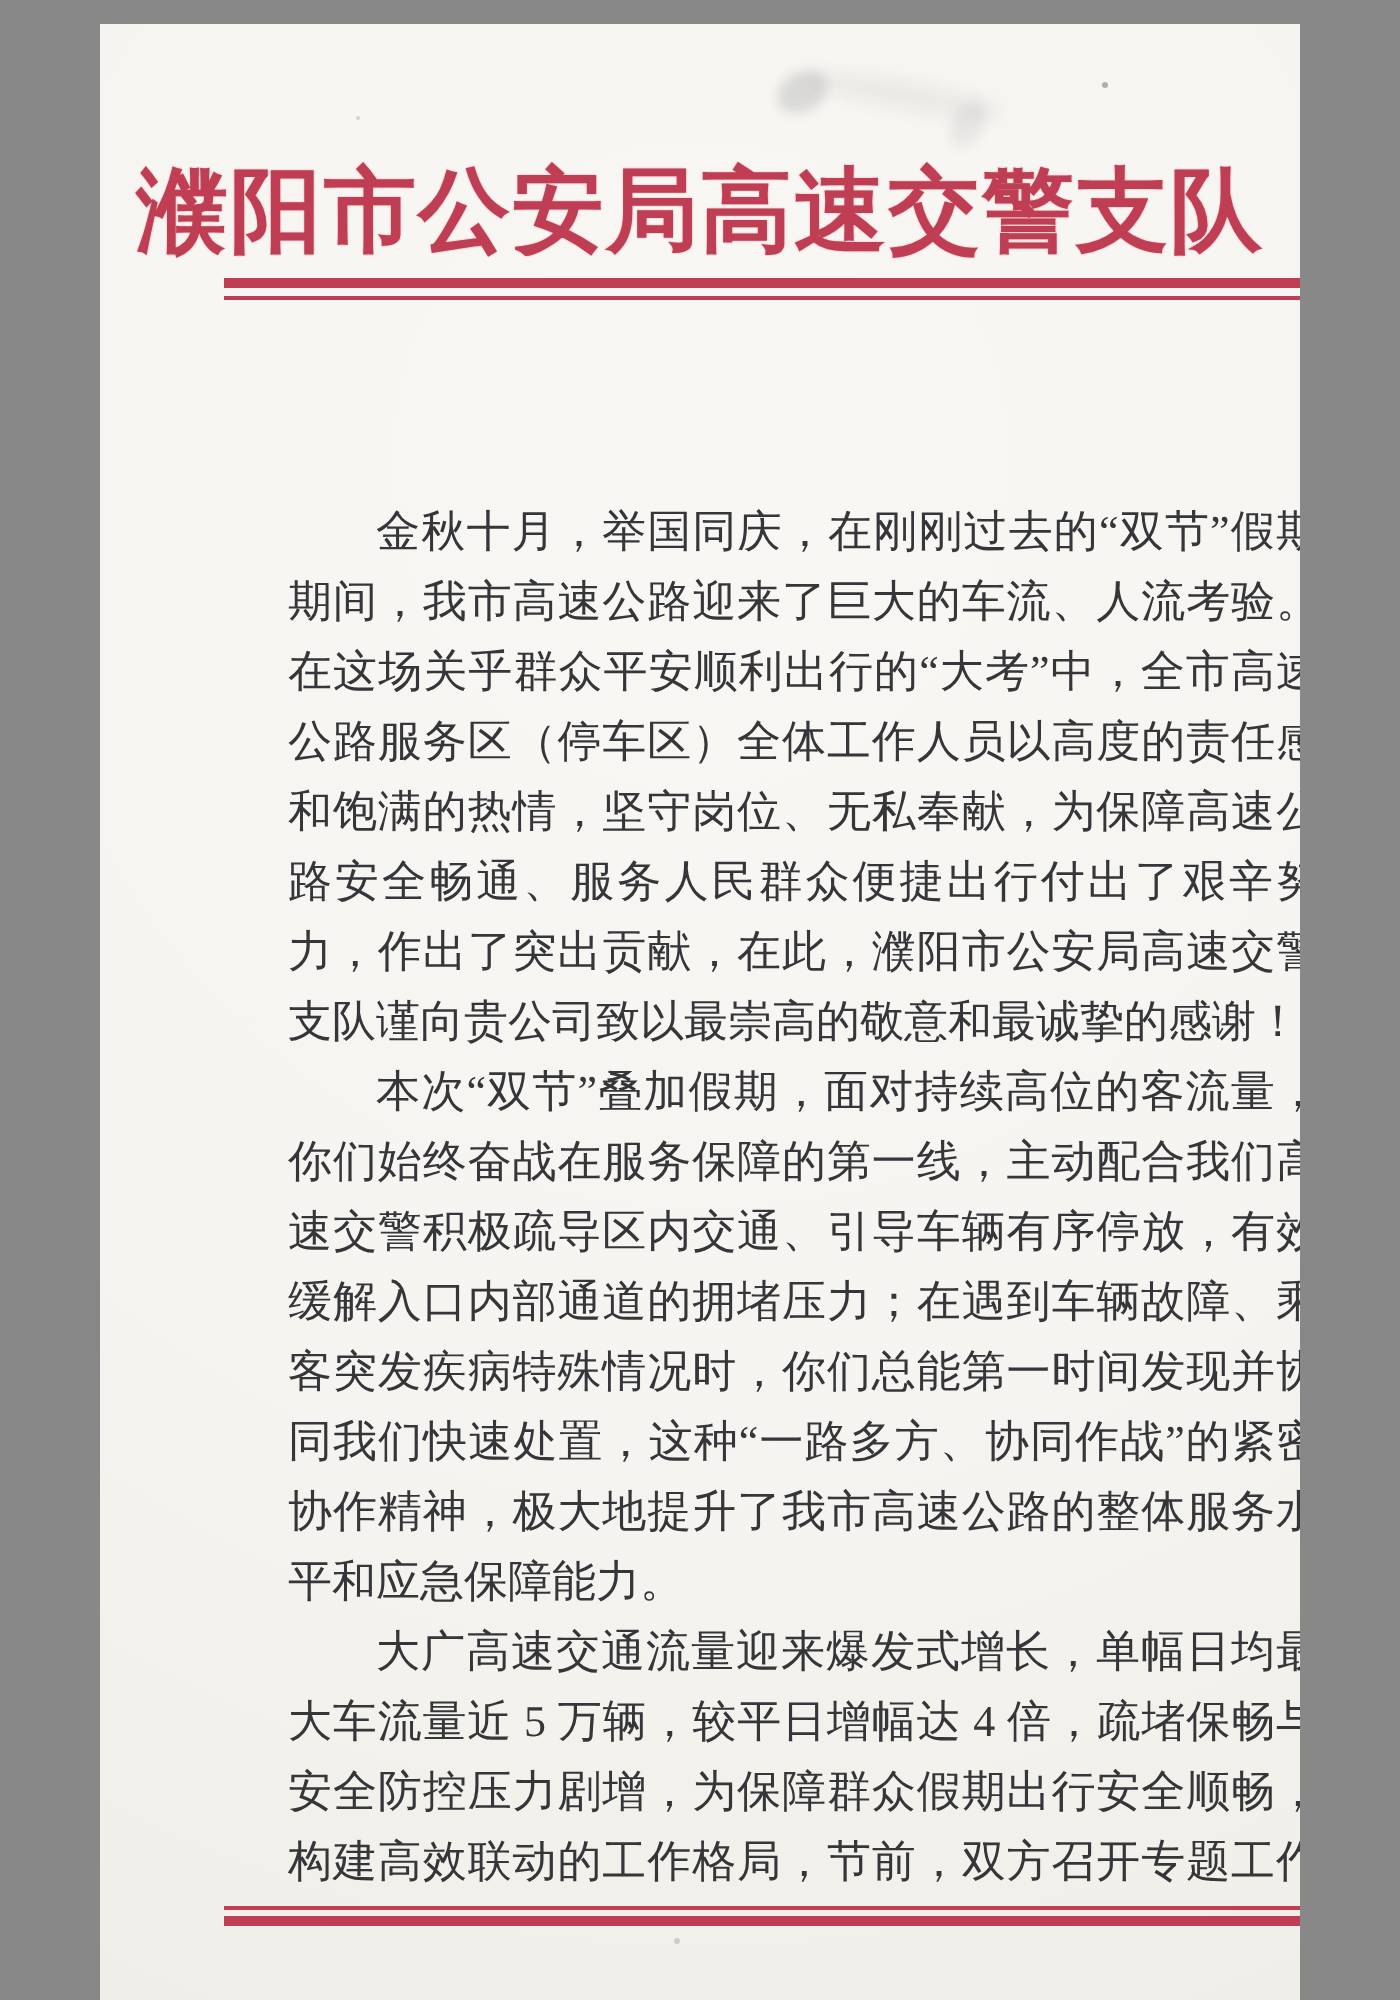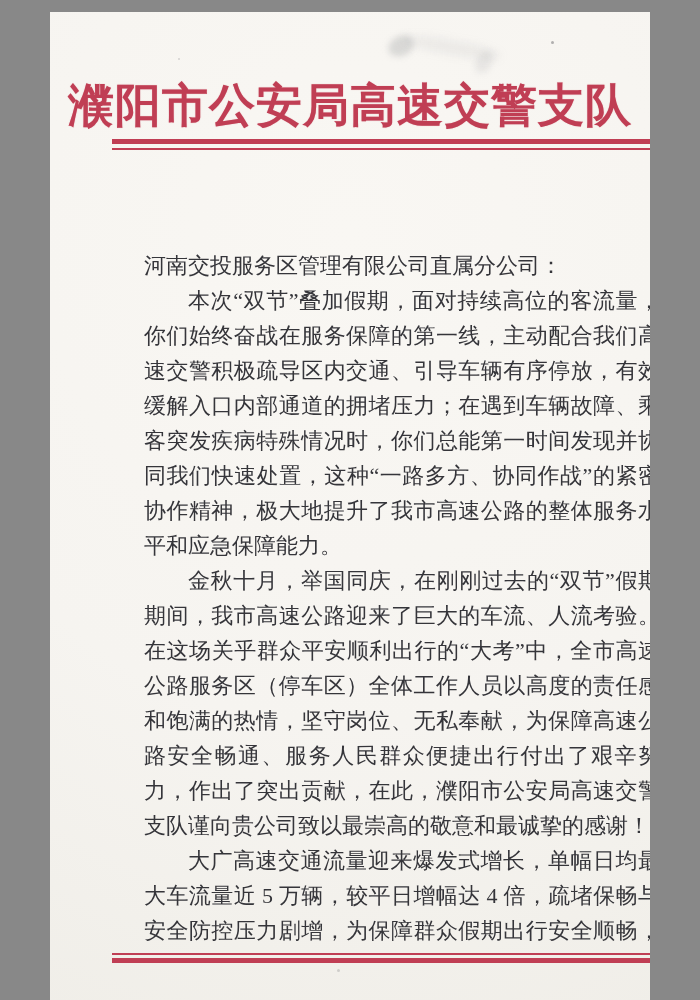--- a/index.html
+++ b/index.html
@@ -88,23 +88,22 @@
 
   <div class="letterhead-title">濮阳市公安局高速交警支队</div>
 
   <div class="rule rule-top">
     <div class="thick"></div>
     <div class="thin"></div>
   </div>
 
 
   <main class="body">
-    <p class="salutation">河南交投服务区管理有限公司直属分公司：</p>
+    <p class="para">金秋十月，举国同庆，在刚刚过去的“双节”假期期间，我市高速公路迎来了巨大的车流、人流考验。在这场关乎群众平安顺利出行的“大考”中，全市高速公路服务区（停车区）全体工作人员以高度的责任感和饱满的热情，坚守岗位、无私奉献，为保障高速公路安全畅通、服务人民群众便捷出行付出了艰辛努力，作出了突出贡献，在此，濮阳市公安局高速交警支队谨向贵公司致以最崇高的敬意和最诚挚的感谢！</p>
     <p class="para">本次“双节”叠加假期，面对持续高位的客流量，你们始终奋战在服务保障的第一线，主动配合我们高速交警积极疏导区内交通、引导车辆有序停放，有效缓解入口内部通道的拥堵压力；在遇到车辆故障、乘客突发疾病特殊情况时，你们总能第一时间发现并协同我们快速处置，这种“一路多方、协同作战”的紧密协作精神，极大地提升了我市高速公路的整体服务水平和应急保障能力。</p>
-    <p class="para">金秋十月，举国同庆，在刚刚过去的“双节”假期期间，我市高速公路迎来了巨大的车流、人流考验。在这场关乎群众平安顺利出行的“大考”中，全市高速公路服务区（停车区）全体工作人员以高度的责任感和饱满的热情，坚守岗位、无私奉献，为保障高速公路安全畅通、服务人民群众便捷出行付出了艰辛努力，作出了突出贡献，在此，濮阳市公安局高速交警支队谨向贵公司致以最崇高的敬意和最诚挚的感谢！</p>
     <p class="para">大广高速交通流量迎来爆发式增长，单幅日均最大车流量近 5 万辆，较平日增幅达 4 倍，疏堵保畅与安全防控压力剧增，为保障群众假期出行安全顺畅，构建高效联动的工作格局，节前，双方召开专题工作座谈会，精准研判形势、明</p>
   </main>
 
   <div class="rule rule-bottom">
     <div class="thin"></div>
     <div class="thick"></div>
   </div>
 
 </div>
 

